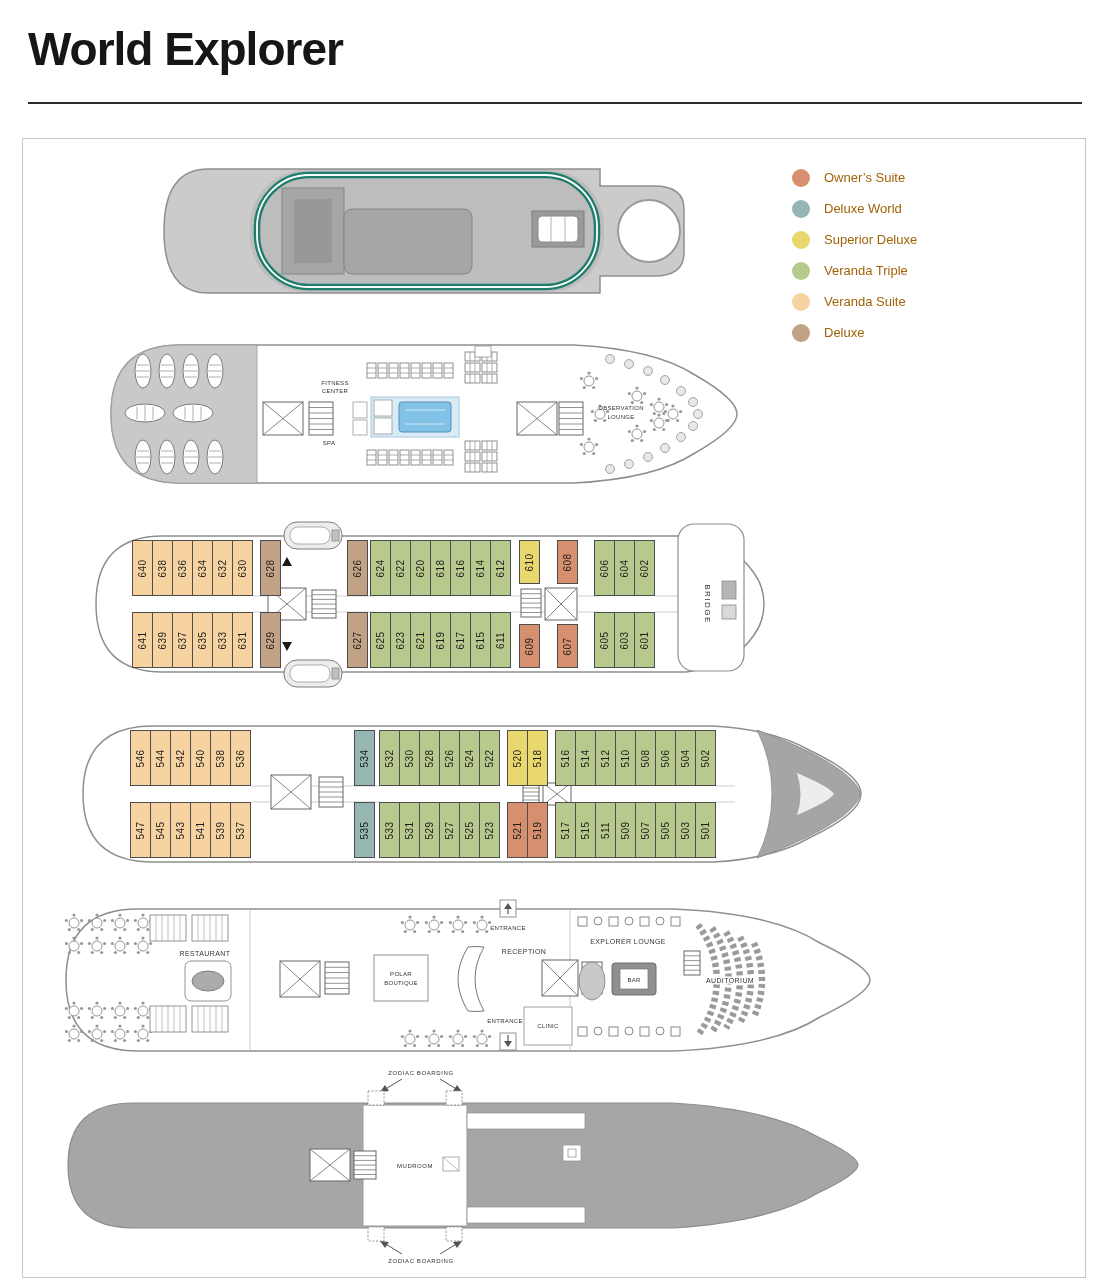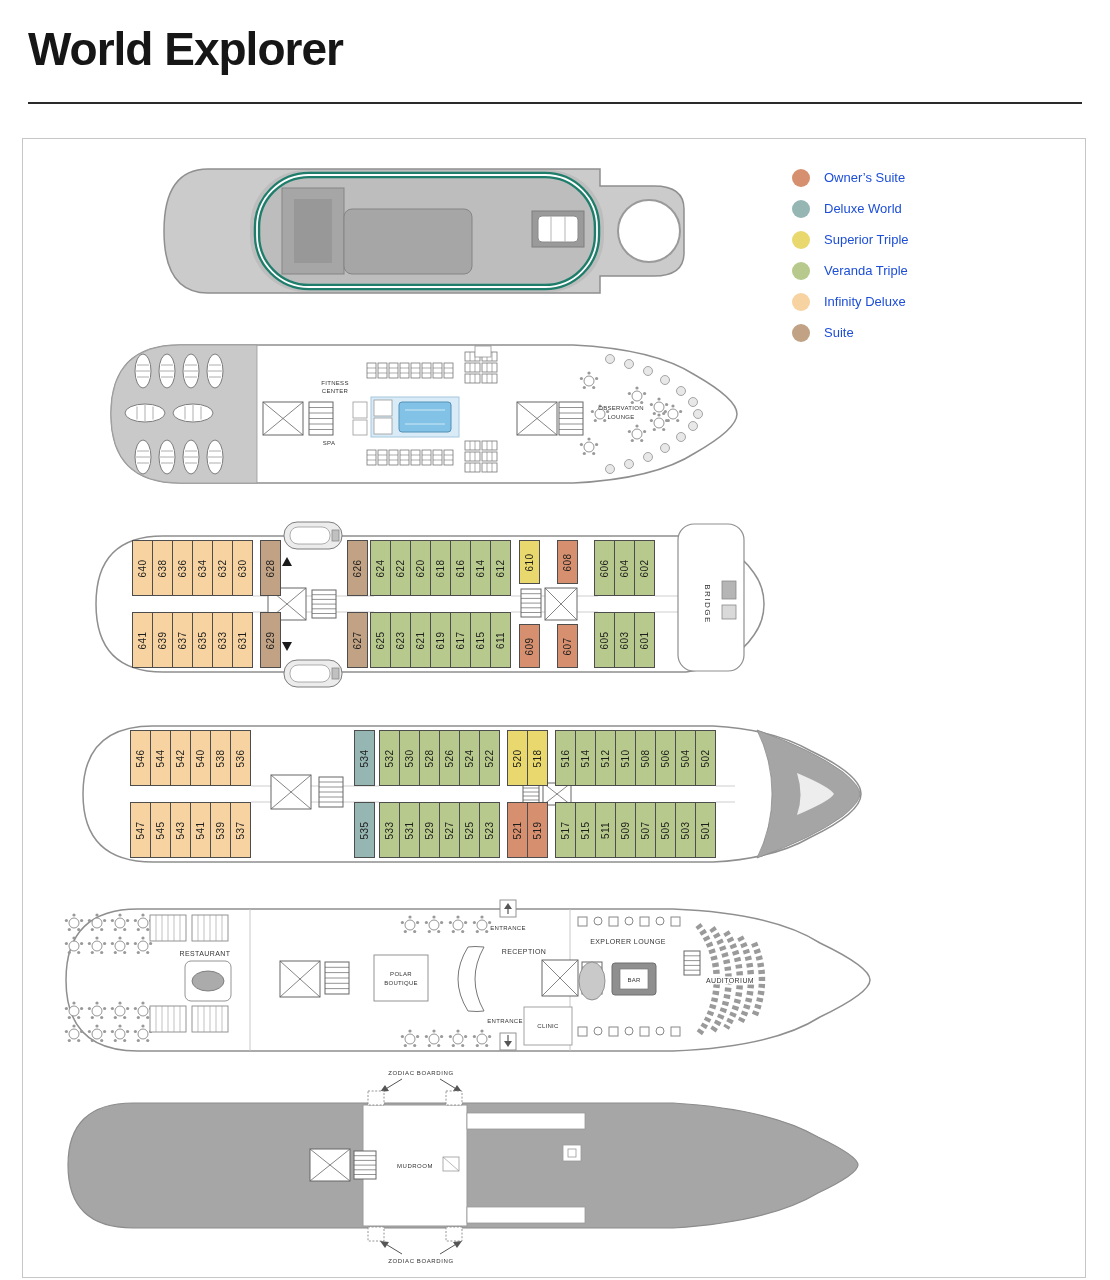--- a/index.html
+++ b/index.html
@@ -12,21 +12,21 @@
   .deck svg{position:absolute;left:0;top:0;}
   .cabin-row{position:absolute;display:flex;}
   .cabin{width:21px;height:56px;box-sizing:border-box;border:1px solid #4d4d4d;margin-left:-1px;
          display:flex;align-items:center;justify-content:center;}
   .cabin:first-child{margin-left:0;}
   .cabin-row.sm .cabin{height:44px;}
   .cabin-num{transform:rotate(-90deg);font-size:10px;color:#1d1d1d;letter-spacing:.4px;white-space:nowrap;}
   .legend{position:absolute;left:792px;top:152px;}
   .legend-item{display:flex;align-items:center;height:19px;margin-bottom:12px;}
   .legend-dot{width:18px;height:18px;border-radius:50%;margin-right:14px;flex:0 0 auto;}
-  .legend-label{font-size:13px;color:#1d4ed8;}
+  .legend-label{font-size:13px;color:#a16207;}
   svg text{font-family:"Liberation Sans",sans-serif;}
   .lbl{font-size:7px;fill:#333;letter-spacing:.4px;text-anchor:middle;}
   .lbl-sm{font-size:6px;fill:#333;letter-spacing:.3px;text-anchor:middle;}
 </style>
 </head>
 <body>
 
 <div id="canvas">
 
   <div class="header">
@@ -40,33 +40,33 @@
       <div class="legend-item">
         <span class="legend-dot" style="background: rgb(214, 144, 111);"></span>
         <span class="legend-label">Owner’s Su­ite</span>
       </div>
       <div class="legend-item">
         <span class="legend-dot" style="background: rgb(149, 182, 179);"></span>
         <span class="legend-label">Deluxe World</span>
       </div>
       <div class="legend-item">
         <span class="legend-dot" style="background: rgb(233, 216, 110);"></span>
-        <span class="legend-label">Superior Triple</span>
+        <span class="legend-label">Superior Deluxe</span>
       </div>
       <div class="legend-item">
         <span class="legend-dot" style="background: rgb(183, 201, 140);"></span>
         <span class="legend-label">Veranda Triple</span>
       </div>
       <div class="legend-item">
         <span class="legend-dot" style="background: rgb(246, 211, 161);"></span>
-        <span class="legend-label">Infinity Deluxe</span>
+        <span class="legend-label">Veranda Suite</span>
       </div>
       <div class="legend-item">
         <span class="legend-dot" style="background: rgb(193, 162, 132);"></span>
-        <span class="legend-label">Suite</span>
+        <span class="legend-label">Deluxe</span>
       </div>
     </div>
 
   <div class="deck" style="left:160px;top:145px;width:530px;height:140px">
     <svg viewBox="0 0 530 140" width="530" height="140">
       <path d="M48 8 L440 8 L440 25 L494 25 Q524 25 524 48 L524 92 Q524 115 494 115 L440 115 L440 132 L48 132 Q4 132 4 70 Q4 8 48 8 Z" fill="#cbcbcb" stroke="#8f8f8f" stroke-width="1.5"></path>
       <rect x="90" y="9" width="354" height="122" rx="56" fill="#bdbdbd"></rect>
       <rect x="97" y="14" width="340" height="112" rx="52" fill="none" stroke="#1f7e6b" stroke-width="6.5"></rect>
       <rect x="97" y="14" width="340" height="112" rx="52" fill="none" stroke="#ffffff" stroke-width="1.8"></rect>
       <rect x="122" y="27" width="62" height="86" fill="#a6a6a6" stroke="#858585"></rect>

